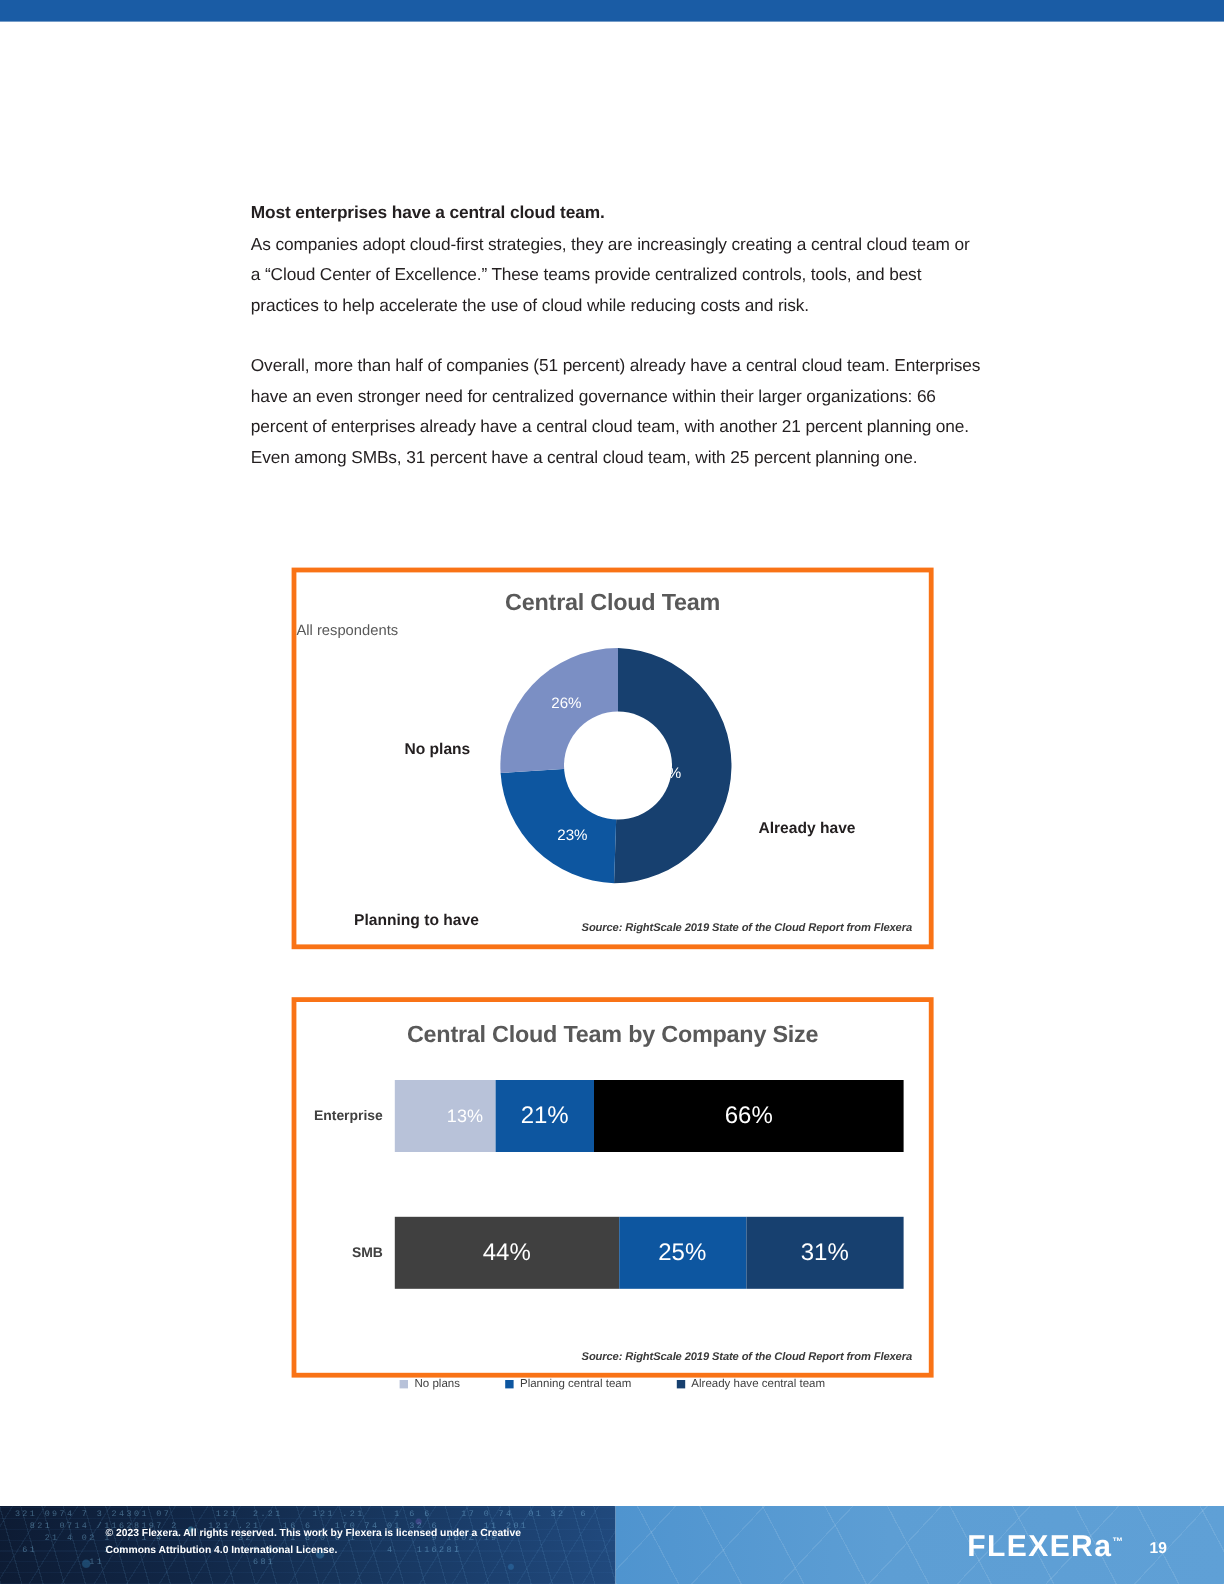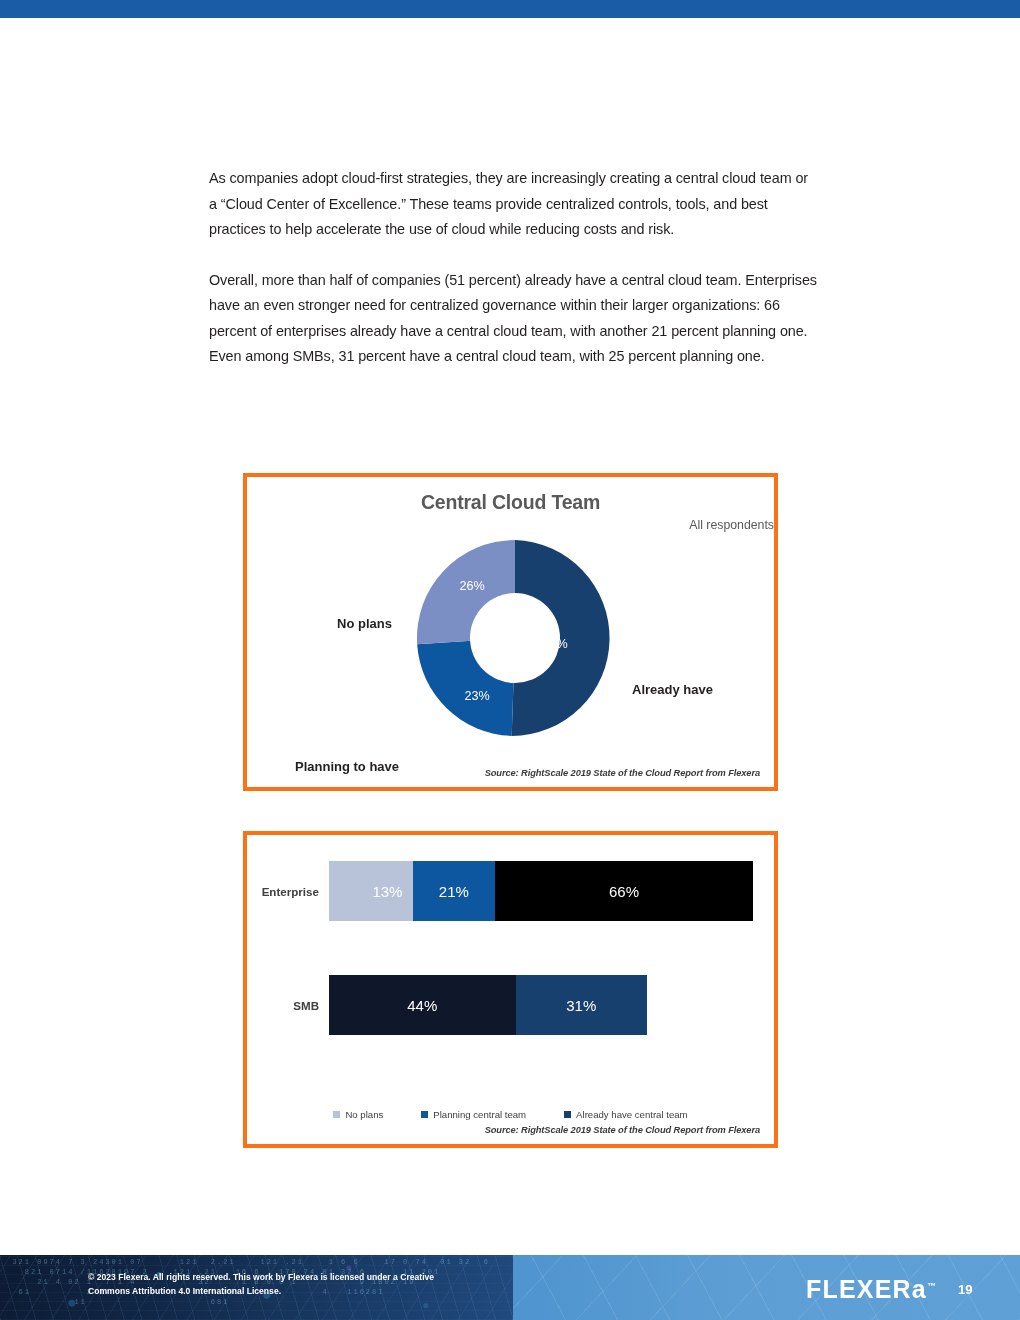--- a/index.html
+++ b/index.html
@@ -36,21 +36,21 @@
     box-sizing:border-box;
   }
   #donut-card{left:243px;top:473px;width:535px;height:318px;}
   #bars-card{left:243px;top:831px;width:535px;height:317px;}
 
   .chart-title{
     text-align:center;font-size:19.5px;font-weight:bold;color:#595959;
     letter-spacing:-0.2px;
   }
   .chart-subtitle{
-    text-align:right;font-size:12.3px;color:#595959;margin-top:4px;
+    text-align:left;font-size:12.3px;color:#595959;margin-top:4px;
   }
   .source{
     position:absolute;right:14px;bottom:9px;
     font-size:9.3px;font-style:italic;font-weight:bold;color:#3a3a3a;
     letter-spacing:-0.1px;
   }
 
   
   #donut-card .chart-title{margin-top:14px;}
   .donut-wrap{position:relative;width:535px;height:215px;}
@@ -75,21 +75,21 @@
     position:absolute;left:0;width:72px;text-align:right;
     font-size:11.6px;font-weight:bold;color:#404040;
     top:50%;transform:translateY(-50%);
   }
   .bar-track{
     position:absolute;left:82px;width:424px;height:60px;top:0;
     display:flex;
   }
   .seg{
     display:flex;align-items:center;justify-content:center;
-    color:#ffffff;font-size:15px;
+    color:#ffffff;font-size:20px;
   }
   .seg.small{font-size:15px;padding-left:33px;}
 
   .legend{
     position:absolute;left:0;right:0;top:248px;
     display:flex;justify-content:center;gap:38px;
     font-size:9.6px;color:#404040;
   }
   .legend-item{display:flex;align-items:center;gap:5px;}
   .swatch{width:7px;height:7px;display:inline-block;}
@@ -139,20 +139,21 @@
     position:absolute;left:958px;top:27px;
     font-size:13px;font-weight:bold;color:#ffffff;
   }
 </style>
 </head>
 <body>
 
 <div class="top-band"></div>
 
 <div class="copy">
+  <div class="lead">Most enterprises have a central cloud team.</div>
   <p>As companies adopt cloud-first strategies, they are increasingly creating a central cloud team or a “Cloud Center of Excellence.” These teams provide centralized controls, tools, and best practices to help accelerate the use of cloud while reducing costs and risk.</p>
   <p class="para2">Overall, more than half of companies (51 percent) already have a central cloud team. Enterprises have an even stronger need for centralized governance within their larger organizations: 66 percent of enterprises already have a central cloud team, with another 21 percent planning one. Even among SMBs, 31 percent have a central cloud team, with 25 percent planning one.</p>
 </div>
 
 <div class="card" id="donut-card">
   <div class="chart-title">Central Cloud Team</div>
   <div class="chart-subtitle">All respondents</div>
 
   <div class="donut-wrap">
     <svg class="donut-svg" width="200" height="200" viewBox="0 0 200 200">
@@ -170,36 +171,38 @@
 
     <div class="dlabel dlabel-noplans">No plans</div>
     <div class="dlabel dlabel-planning">Planning to have</div>
     <div class="dlabel dlabel-already">Already have</div>
   </div>
 
   <div class="source">Source: RightScale 2019 State of the Cloud Report from Flexera</div>
 </div>
 
 <div class="card" id="bars-card">
+  <div class="chart-title">Central Cloud Team by Company Size</div>
 
   <div class="bars-area">
 
     <div class="bar-row">
       <div class="cat-label">Enterprise</div>
       <div class="bar-track">
         <div class="seg small" style="width:13%;background:#b8c2d9;">13%</div>
         <div class="seg" style="width:21%;background:#0d56a0;">21%</div>
         <div class="seg" style="width:66%;background:#000000;">66%</div>
       </div>
     </div>
 
     <div class="bar-row row2">
       <div class="cat-label">SMB</div>
       <div class="bar-track">
-        <div class="seg" style="width:44%;background:#0f172a;text-align:right;">44%</div>
+        <div class="seg" style="width:44%;background:#404040;text-align:right;">44%</div>
+        <div class="seg" style="width:25%;background:#0d56a0;">25%</div>
         <div class="seg" style="width:31%;background:#17406f;">31%</div>
       </div>
     </div>
 
     <div class="legend">
       <div class="legend-item">
         <span class="swatch" style="background:#b8c2d9;"></span>
         <span>No plans</span>
       </div>
       <div class="legend-item">

